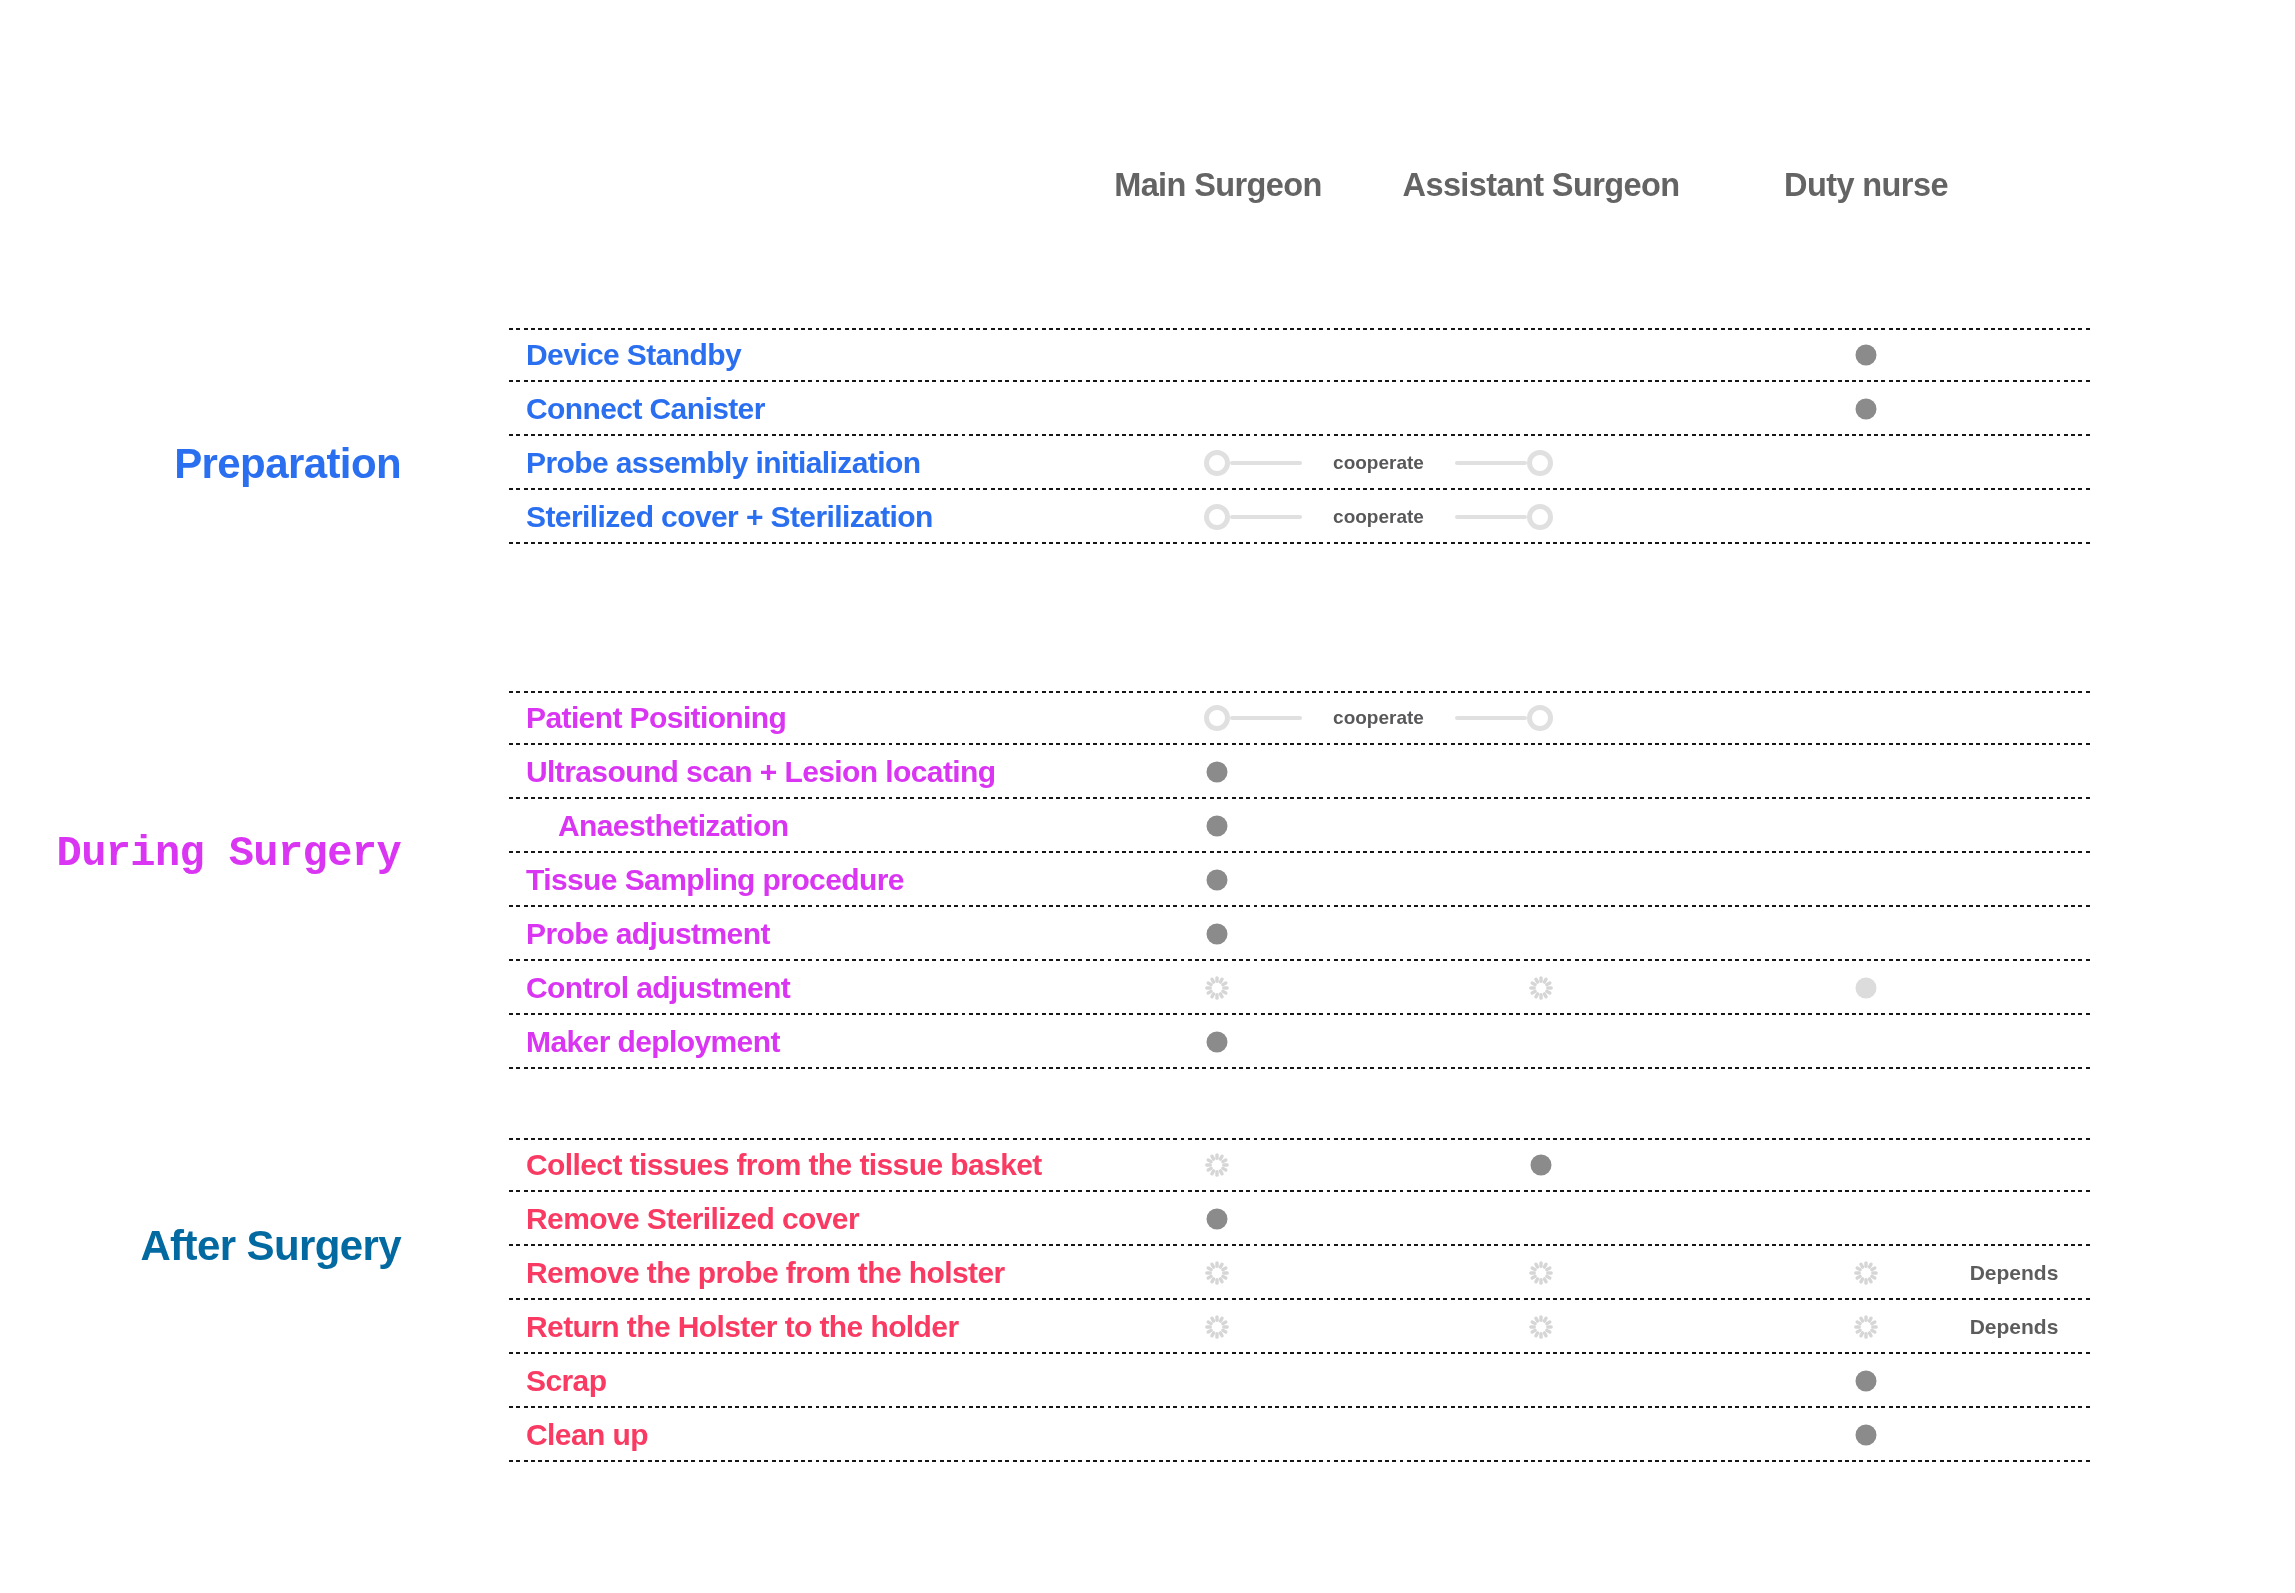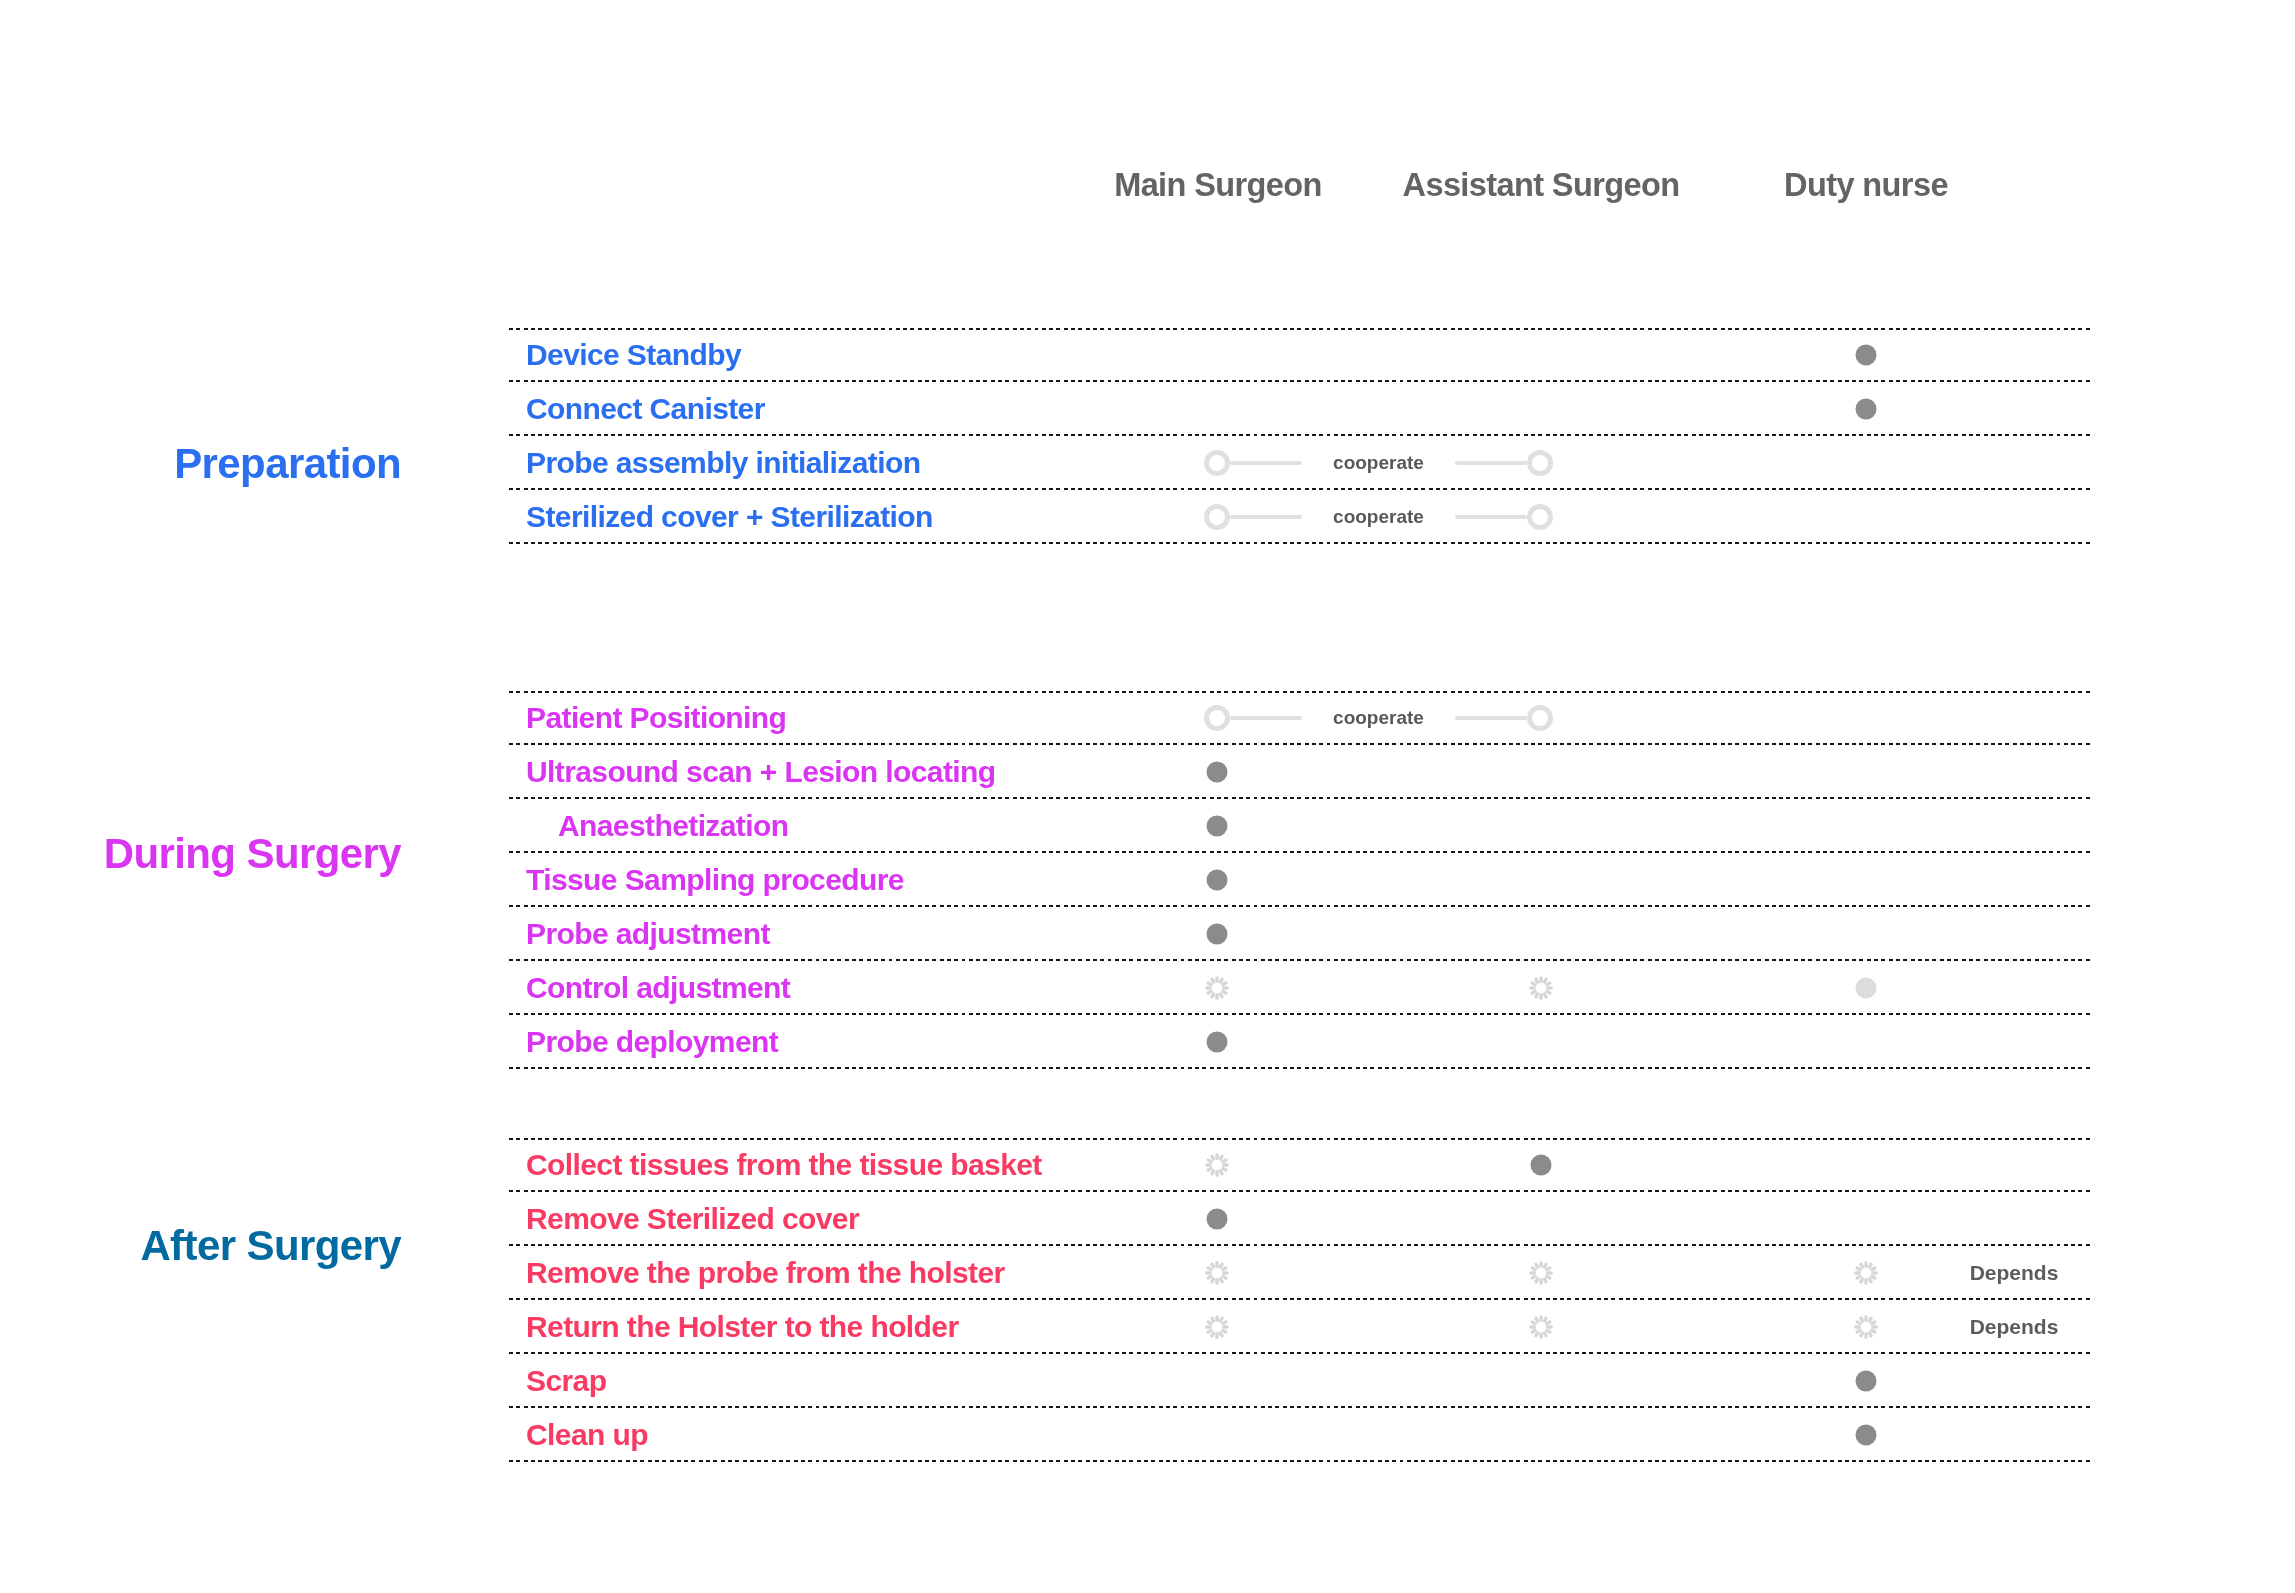--- a/index.html
+++ b/index.html
@@ -49,21 +49,21 @@
 <body>
 
 <div class="page" id="page">
   <div id="col-headers">
       <div class="col-header" style="left: 1218px; color: rgb(100, 100, 100);">Main Surgeon</div>
       <div class="col-header" style="left: 1541px; color: rgb(100, 100, 100);">Assistant Surgeon</div>
       <div class="col-header" style="left: 1866px; color: rgb(100, 100, 100);">Duty nurse</div>
     </div>
   <div id="section-labels">
       <div class="section-label" style="top: 437px; color: rgb(43, 111, 241);">Preparation</div>
-      <div class="section-label" style="top: 827px; color: rgb(217, 53, 242);">During Surgery</div>
+      <div class="section-label" style="top: 827px; color: rgb(217, 53, 242); font-family: Liberation Mono, monospace;">During Surgery</div>
       <div class="section-label" style="top: 1219px; color: #0369a1;">After Surgery</div>
     </div>
   <div id="sections">
       <div class="section" style="top: 328px; height: 269px;">
         <div class="hdiv"></div>
         <div class="row">
           <div class="task" style="color: rgb(43, 111, 241);">Device Standby</div>
           <div class="marker" style="left: 1357px;">
             <div class="dot" style="background: rgb(139, 139, 139);"></div>
           </div>
@@ -169,21 +169,21 @@
               <rect x="-3" y="-21" width="6" height="12" rx="3" transform="rotate(270)" fill="#D6D6D6"></rect>
               <rect x="-3" y="-21" width="6" height="12" rx="3" transform="rotate(300)" fill="#D6D6D6"></rect>
               <rect x="-3" y="-21" width="6" height="12" rx="3" transform="rotate(330)" fill="#D6D6D6"></rect>
             </svg></div>
           <div class="marker" style="left: 1357px;">
             <div class="dot light" style="background: rgb(220, 220, 220);"></div>
           </div>
           <div class="hdiv"></div>
         </div>
         <div class="row">
-          <div class="task" style="color: rgb(217, 53, 242);">Probe deployment</div>
+          <div class="task" style="color: rgb(217, 53, 242);">Maker deployment</div>
           <div class="marker" style="left: 708px;">
             <div class="dot" style="background: rgb(139, 139, 139);"></div>
           </div>
           <div class="hdiv"></div>
         </div>
       </div>
       <div class="section" style="top: 1138px; height: 323px;">
         <div class="hdiv"></div>
         <div class="row">
           <div class="task" style="color: rgb(249, 59, 99);">Collect tissues from the tissue basket</div>

